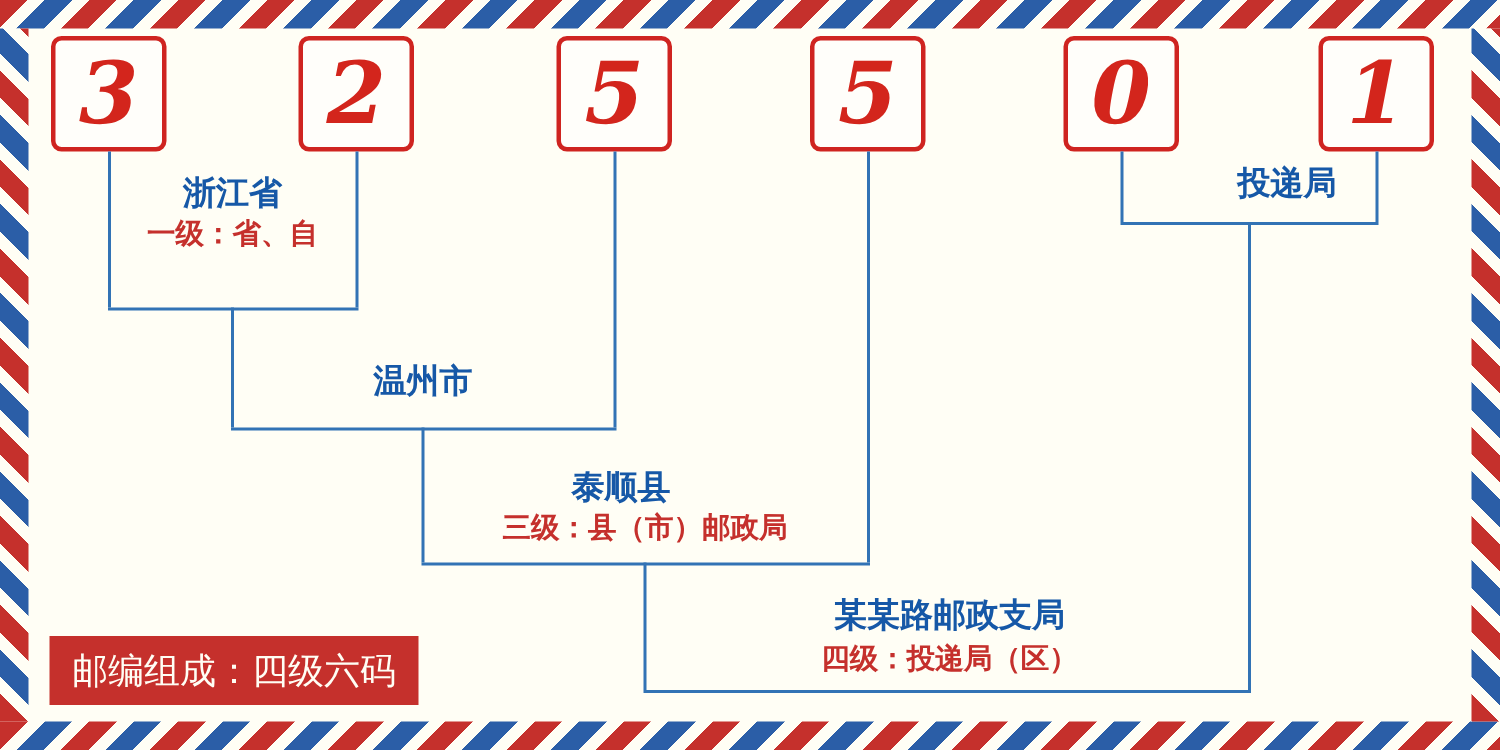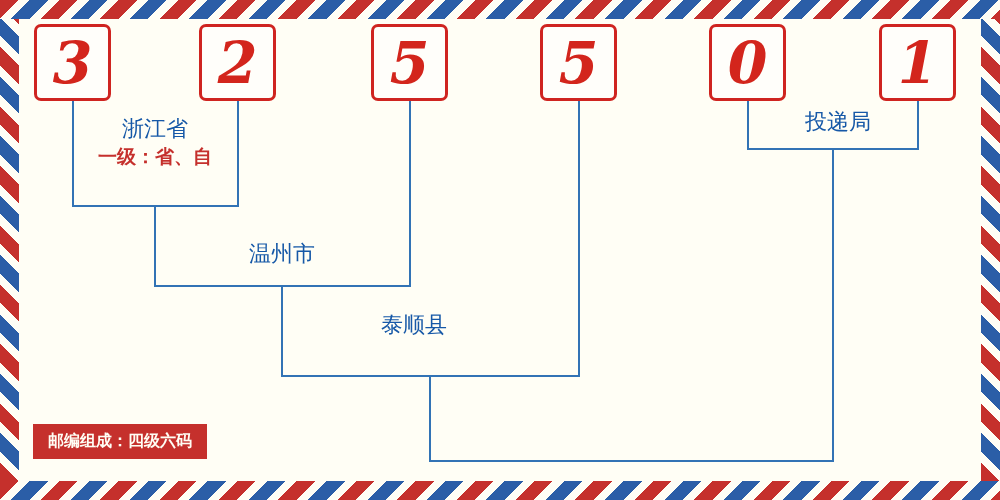--- a/index.html
+++ b/index.html
@@ -35,32 +35,32 @@
     font-family:"DejaVu Serif",serif;font-style:italic;font-weight:bold;
     font-size:57px;color:#d3251c;line-height:1;
   }
   
   .vline,.hline{position:absolute;background:#3273b5;}
   .vline{width:2px;}
   .hline{height:2px;}
   
   .place{
     position:absolute;transform:translateX(-50%);
-    color:#1658a7;font-weight:normal;font-size:22px;white-space:nowrap;
+    color:#1658a7;font-weight:bold;font-size:22px;white-space:nowrap;
   }
   .desc{
     position:absolute;transform:translateX(-50%);
     color:#c5302c;font-weight:bold;font-size:19px;white-space:nowrap;
     text-align:left;line-height:1.4;
   }
   
   .footer-badge{
     position:absolute;left:33px;top:424px;
     background:#c5302c;color:#fffef5;
-    font-size:16px;font-weight:bold;
+    font-size:24px;font-weight:normal;
     padding:7px 15px;white-space:nowrap;
   }
 </style>
 </head>
 <body>
 
 <div class="canvas">
 
   <div class="strip h top"></div>
   <div class="strip h bottom"></div>
@@ -95,19 +95,22 @@
   <div class="hline" style="left:429px;top:460px;width:405px"></div>
 
   <div class="place" style="left:155px;top:114px">浙江省</div>
   <div class="desc" style="left:155px;top:143px">
     <span>一级：省、自</span><br>
   </div>
 
   <div class="place" style="left:282px;top:239px">温州市</div>
 
   <div class="place" style="left:414px;top:310px">泰顺县</div>
+  <div class="desc" style="left:430px;top:339px">三级：县（市）邮政局</div>
 
+  <div class="place" style="left:633px;top:395px">某某路邮政支局</div>
+  <div class="desc" style="left:633px;top:426px">四级：投递局（区）</div>
 
-  <div class="place" style="left:838px;top:107px">投递局</div>
+  <div class="place" style="left:858px;top:107px">投递局</div>
 
   <div class="footer-badge">邮编组成：四级六码</div>
 
 </div>
 
 </body></html>

